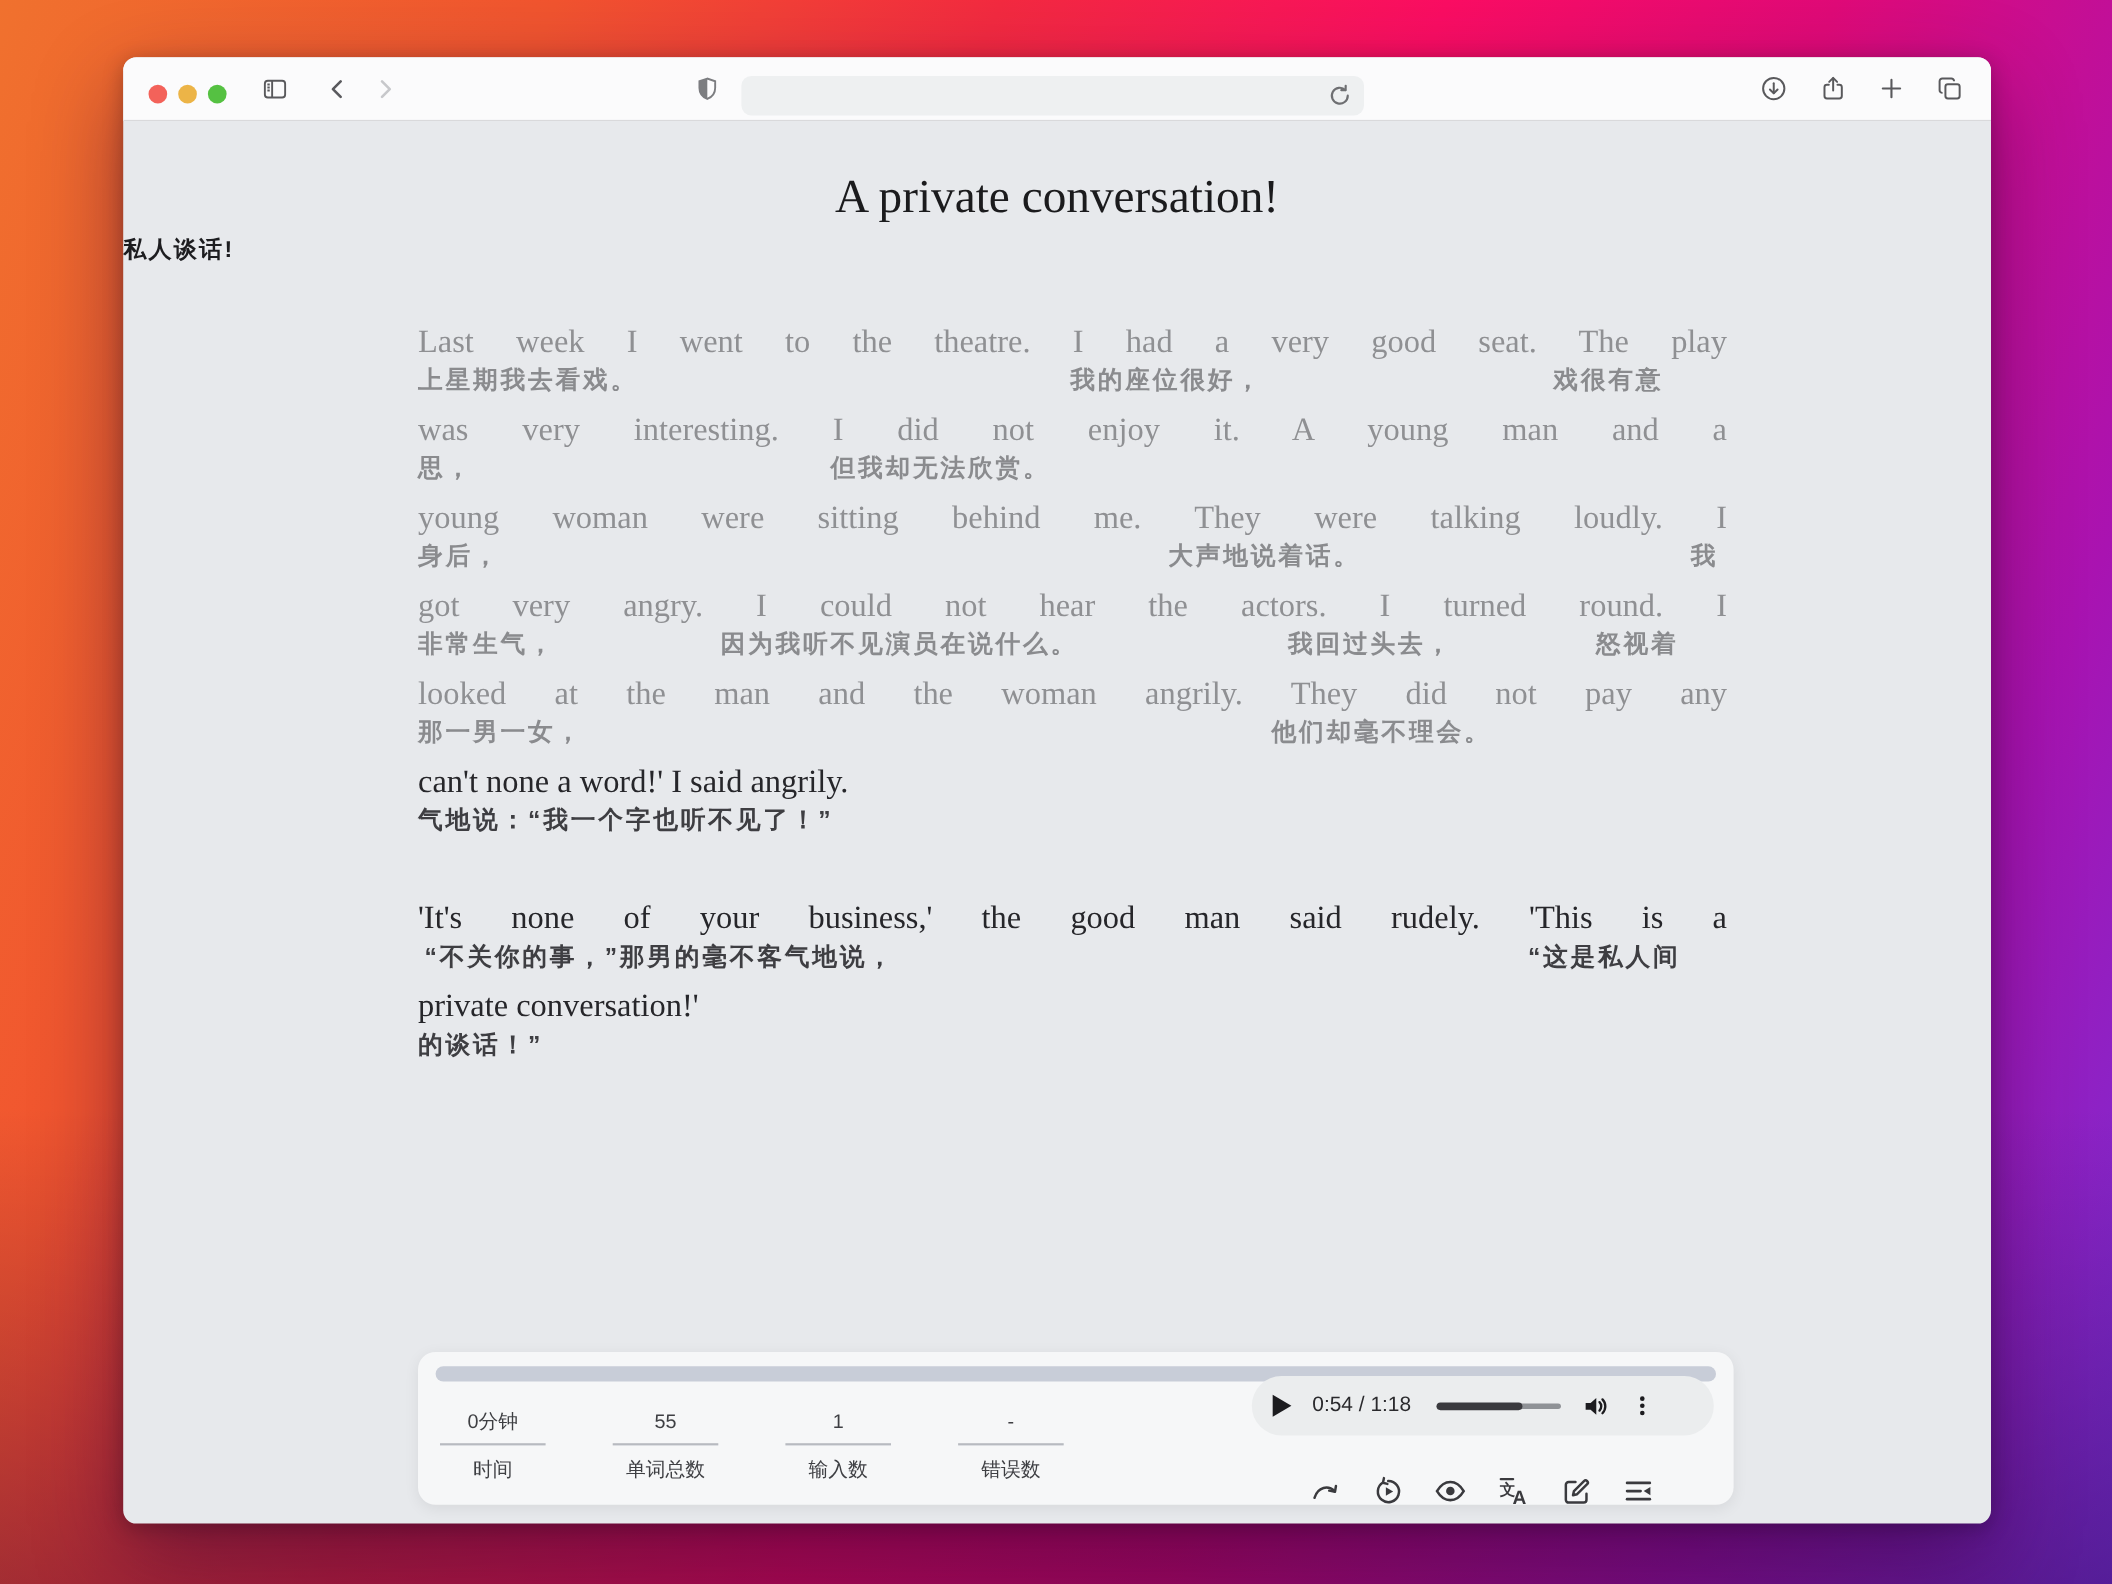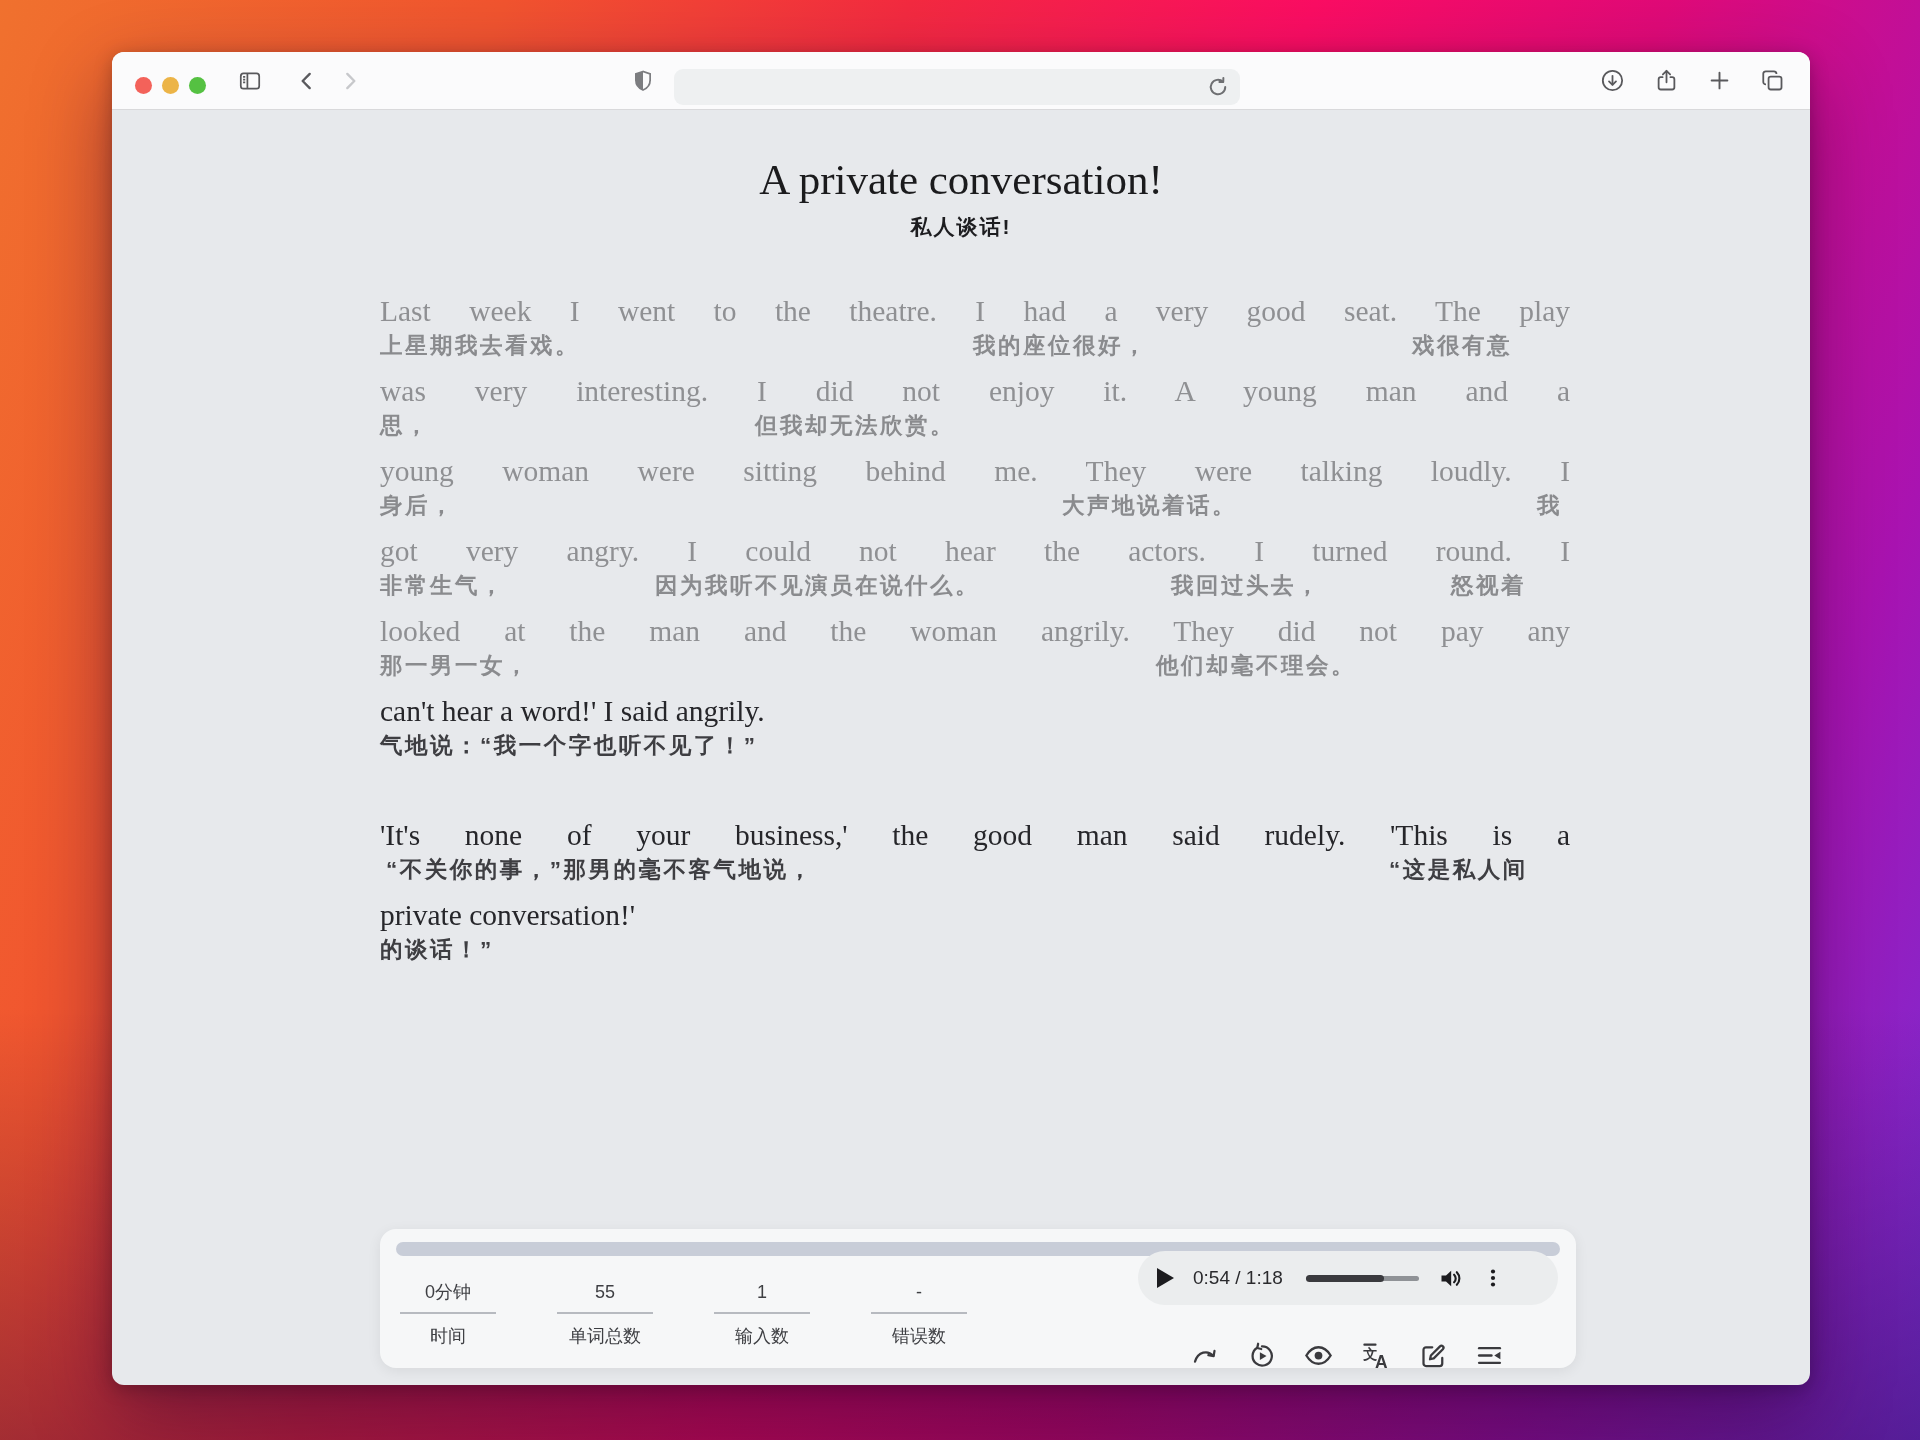--- a/index.html
+++ b/index.html
@@ -29,21 +29,21 @@
   }
   .addressbar .reload { position:absolute; right:8px; top:4px; }
 
   
   .content { position:relative; height:1274px;margin-top:21px; }
   .page-title {
     padding-top:24px; text-align:center;
     font-family:"Liberation Serif","DejaVu Serif",serif;
     font-size:43px; color:#1b1b1d;
   }
-  .page-subtitle { margin-top:9px; text-align:center; font-size:21px; font-weight:700; letter-spacing:2px; color:#1d1d20; }
+  .page-subtitle { margin-top:9px; text-align:left; font-size:21px; font-weight:700; letter-spacing:2px; color:#1d1d20; }
 
   .passage { position:absolute; left:268px; top:160px; width:1190px; }
   .pair { position:relative; height:80px; }
   .pair.new-para { margin-top:44px; }
   .en {
     font-family:"Liberation Serif","DejaVu Serif",serif;
     font-size:29.5px; line-height:40px; color:#26262a;
   }
   .en.justify { text-align:justify; text-align-last:justify; }
   .en .typed { color:#8f9093; }
@@ -198,21 +198,21 @@
           </div>
         </div>
         <div class="pair">
           <div class="en justify"><span class="typed">looked at the man and the woman angrily. They did not pay any</span></div>
           <div class="zh">
             <span class="typed" style="left: 0px;">那一男一女，</span>
             <span class="typed" style="left: 776px;">他们却毫不理会。</span>
           </div>
         </div>
         <div class="pair">
-          <div class="en"><span class="untyped">can't hear a word!' I said angrily.</span></div>
+          <div class="en"><span class="untyped">can't none a word!' I said angrily.</span></div>
           <div class="zh">
             <span class="untyped" style="left: 0px;">气地说：“我一个字也听不见了！”</span>
           </div>
         </div>
         <div class="pair new-para">
           <div class="en justify"><span class="untyped">'It's none of your business,' the good man said rudely. 'This is a</span></div>
           <div class="zh">
             <span class="untyped" style="left: 6px;">“不关你的事，”那男的毫不客气地说，</span>
             <span class="untyped" style="left: 1009px;">“这是私人间</span>
           </div>

